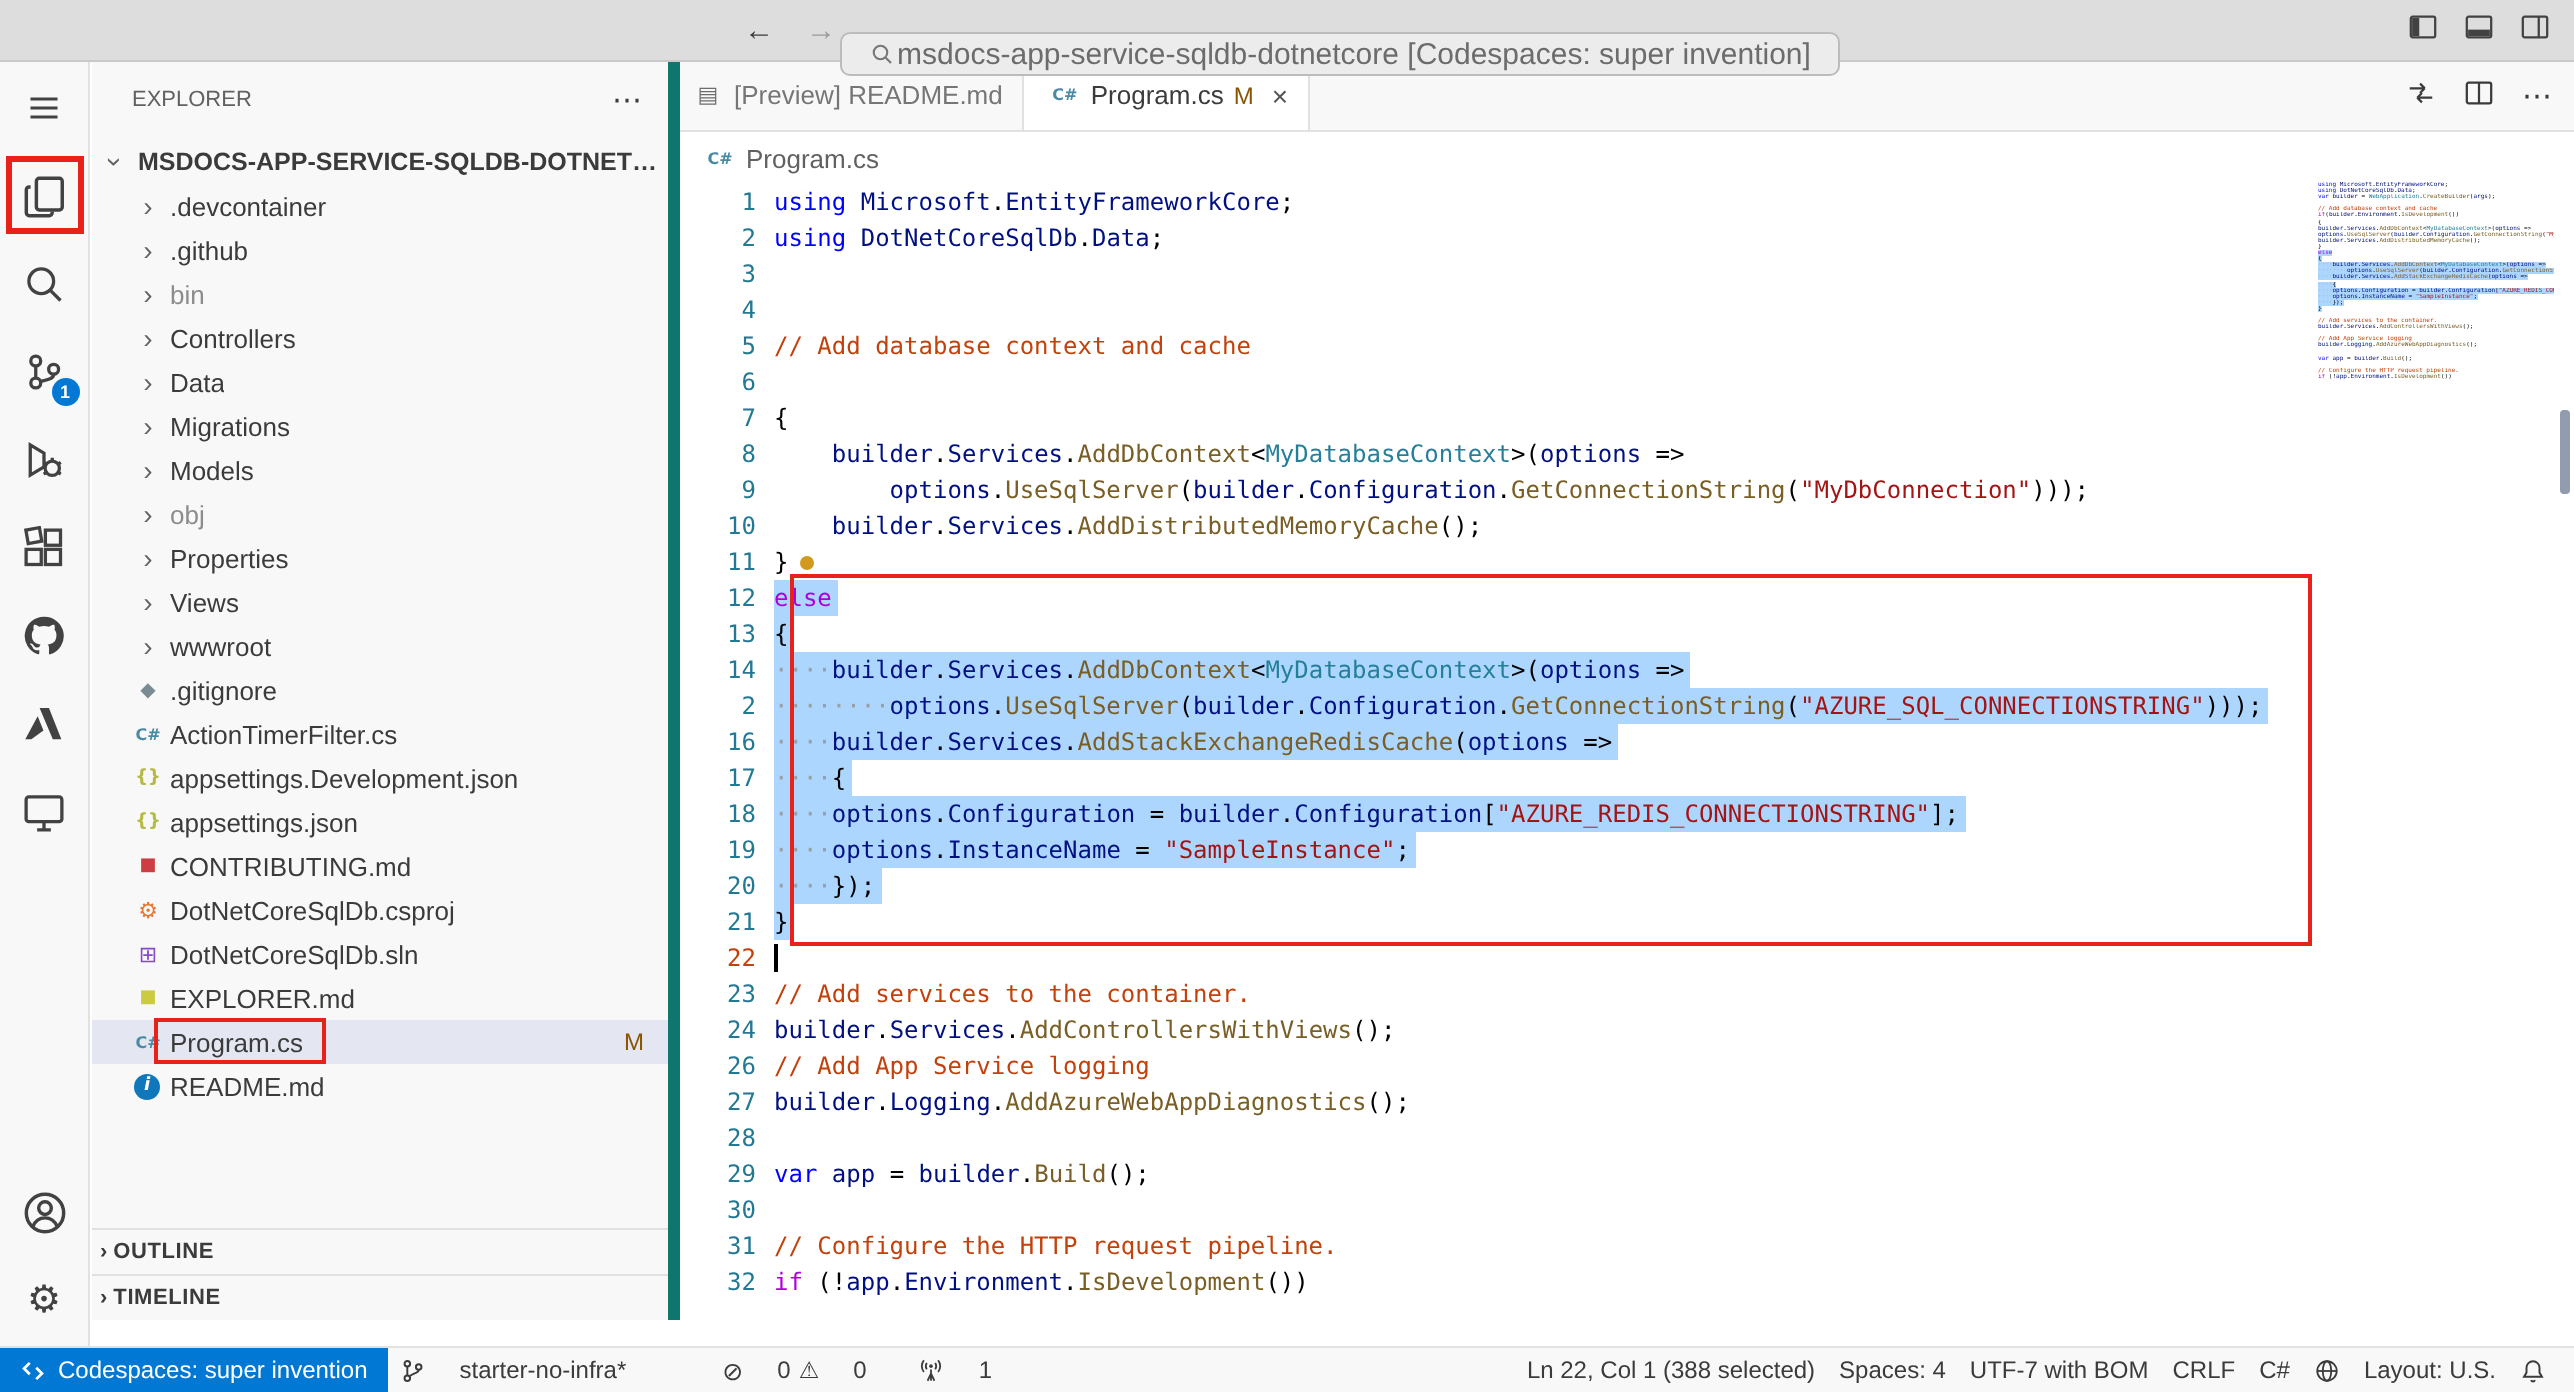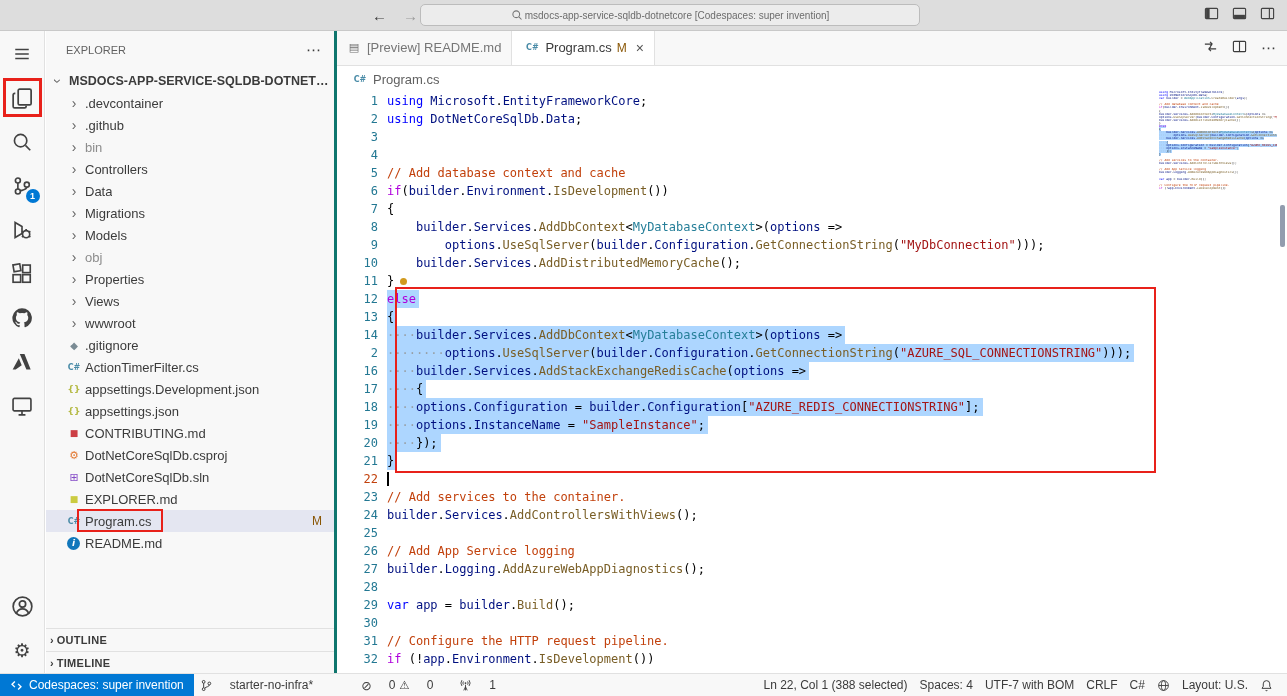--- a/index.html
+++ b/index.html
@@ -3,33 +3,33 @@
 <meta charset="utf-8">
 <style>
   html,body{margin:0;padding:0}
   body{position:relative;width:1287px;height:696px;overflow:hidden;background:#fff;
        font-family:"Liberation Sans",sans-serif;font-size:13px;color:#3b3b3b;}
   .i{display:inline-flex;align-items:center;justify-content:center}
   
   .titlebar{position:absolute;top:0;left:0;width:100%;height:30px;background:#dddddd;border-bottom:1px solid #c9c9c9;z-index:5}
   .nav{position:absolute;left:372px;top:0;height:30px;display:flex;align-items:center;gap:16px}
   .navbtn{cursor:default}
-  .cmd{position:absolute;left:420px;top:4px;width:498px;height:20px;background:#ececec;border:1px solid #bcbcbc;
-       border-radius:5px;display:flex;align-items:center;justify-content:center;gap:2px;color:#6c6c6c;font-size:10px}
+  .cmd{position:absolute;left:420px;top:16px;width:498px;height:20px;background:#ececec;border:1px solid #bcbcbc;
+       border-radius:5px;display:flex;align-items:center;justify-content:center;gap:2px;color:#6c6c6c;font-size:15px}
   .win{position:absolute;right:12px;top:0;height:30px;display:flex;align-items:center;gap:13px}
   
   .activitybar{position:absolute;left:0;top:30px;bottom:22px;width:45px;background:#f8f8f8;border-right:1px solid #e1e1e1;
        display:flex;flex-direction:column;padding-top:2px;box-sizing:border-box;z-index:4}
   .ab-top,.ab-bottom{display:flex;flex-direction:column;align-items:center}
   .ab-bottom{margin-top:auto;padding-bottom:2px}
   .ab-item{width:45px;height:44px;display:flex;align-items:center;justify-content:center;position:relative;color:#424242}
   .ab-badge{position:absolute;right:5px;bottom:5px;min-width:14px;height:14px;border-radius:8px;background:#0078d4;color:#fff;
        font-size:9px;display:flex;align-items:center;justify-content:center;font-weight:700}
   
-  .sidebar{position:absolute;left:46px;top:30px;bottom:22px;width:288px;background:#f8f8f8;border-right:3px solid #0f766e;overflow:hidden;z-index:3}
+  .sidebar{position:absolute;left:46px;top:30px;bottom:36px;width:288px;background:#f8f8f8;border-right:6px solid #0f766e;overflow:hidden;z-index:3}
   .sb-header{height:40px;display:flex;align-items:center;justify-content:space-between;padding:0 12px 0 20px;font-size:11px;color:#616161;box-sizing:border-box}
   .more{font-size:15px;letter-spacing:1px;color:#3b3b3b;cursor:pointer}
   .row{height:22px;display:flex;align-items:center;padding-left:4px;position:relative;font-size:13px;color:#3b3b3b;white-space:nowrap}
   .row.child{padding-left:20px}
   .row .twisty{width:16px;flex:none;text-align:center;color:#646464;font-size:14px;line-height:1}
   .twisty.rot{transform:rotate(90deg)}
   .ficon{width:16px;height:16px;flex:none;display:inline-flex;align-items:center;justify-content:center;font-family:"DejaVu Sans",sans-serif}
   .ficon.circ{border-radius:50%;color:#fff;font-size:9px;font-weight:700;width:13px;height:13px;margin:0 2px 0 1px;font-style:italic}
   .row .label{margin-left:3px;overflow:hidden;text-overflow:ellipsis}
   .row.root .label{font-weight:700;font-size:12.5px}
@@ -377,21 +377,20 @@
       <div class="code-line" data-name="code-line-4">
         <span class="ln" data-name="line-number">4</span>
         <span class="lt" data-name="line-text"></span>
       </div>
       <div class="code-line" data-name="code-line-5">
         <span class="ln" data-name="line-number">5</span>
         <span class="lt" data-name="line-text"><span class="tk-cm">// Add database context and cache</span></span>
       </div>
       <div class="code-line" data-name="code-line-6">
         <span class="ln" data-name="line-number">6</span>
-        <span class="lt" data-name="line-text"><span class="tk-ct">if</span><span class="tk-pl">(</span><span class="tk-id">builder</span><span class="tk-pl">.</span><span class="tk-id">Environment</span><span class="tk-pl">.</span><span class="tk-fn">IsDevelopment</span><span class="tk-pl">())</span></span>
       </div>
       <div class="code-line" data-name="code-line-7">
         <span class="ln" data-name="line-number">7</span>
         <span class="lt" data-name="line-text"><span class="tk-pl">{</span></span>
       </div>
       <div class="code-line" data-name="code-line-8">
         <span class="ln" data-name="line-number">8</span>
         <span class="lt" data-name="line-text"><span class="tk-pl">    </span><span class="tk-id">builder</span><span class="tk-pl">.</span><span class="tk-id">Services</span><span class="tk-pl">.</span><span class="tk-fn">AddDbContext</span><span class="tk-pl">&lt;</span><span class="tk-ty">MyDatabaseContext</span><span class="tk-pl">&gt;(</span><span class="tk-id">options</span><span class="tk-pl"> =&gt;</span></span>
       </div>
       <div class="code-line" data-name="code-line-9">
@@ -450,24 +449,20 @@
         <span class="ln cur" data-name="line-number">22</span>
         <span class="lt" data-name="line-text"><span class="cursor" data-name="text-cursor"></span></span>
       </div>
       <div class="code-line" data-name="code-line-23">
         <span class="ln" data-name="line-number">23</span>
         <span class="lt" data-name="line-text"><span class="tk-cm">// Add services to the container.</span></span>
       </div>
       <div class="code-line" data-name="code-line-24">
         <span class="ln" data-name="line-number">24</span>
         <span class="lt" data-name="line-text"><span class="tk-id">builder</span><span class="tk-pl">.</span><span class="tk-id">Services</span><span class="tk-pl">.</span><span class="tk-fn">AddControllersWithViews</span><span class="tk-pl">();</span></span>
-      </div>
-      <div class="code-line" data-name="code-line-25">
-        <span class="ln" data-name="line-number">25</span>
-        <span class="lt" data-name="line-text"></span>
       </div>
       <div class="code-line" data-name="code-line-26">
         <span class="ln" data-name="line-number">26</span>
         <span class="lt" data-name="line-text"><span class="tk-cm">// Add App Service logging</span></span>
       </div>
       <div class="code-line" data-name="code-line-27">
         <span class="ln" data-name="line-number">27</span>
         <span class="lt" data-name="line-text"><span class="tk-id">builder</span><span class="tk-pl">.</span><span class="tk-id">Logging</span><span class="tk-pl">.</span><span class="tk-fn">AddAzureWebAppDiagnostics</span><span class="tk-pl">();</span></span>
       </div>
       <div class="code-line" data-name="code-line-28">

